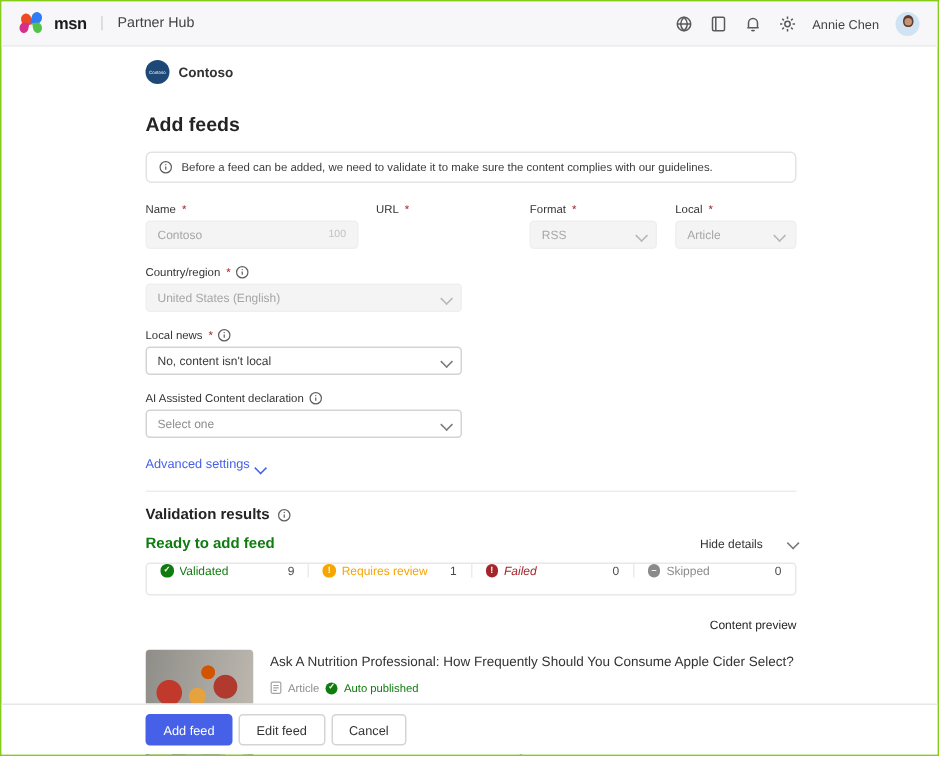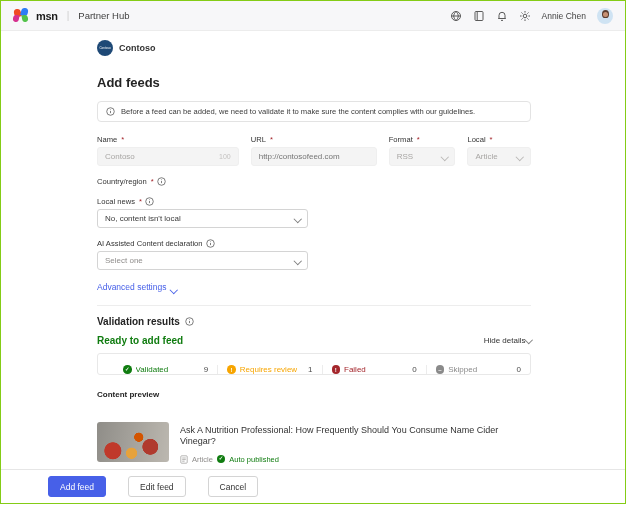--- a/index.html
+++ b/index.html
@@ -53,35 +53,35 @@
   .field-block{margin-top:11px;}
   .placeholder-text{color:#8f8d8b;}
   .adv-link{margin-top:12px;display:flex;align-items:flex-end;gap:5px;width:max-content;cursor:pointer;font-size:8.5px;color:#4760e8;}
   .adv-link .chev{border-color:#4760e8;margin-left:0;margin-top:-2px;}
   .divider{border:none;border-top:1px solid #ededed;margin:13px 0 10px;}
   
   .v-title-row{display:flex;align-items:center;gap:5px;}
   .v-title{font-size:10px;font-weight:700;color:#242424;}
   .v-status-row{display:flex;align-items:center;justify-content:space-between;margin-top:8px;}
   .v-status{font-size:10px;font-weight:700;color:#107c10;}
-  .hide-details{display:flex;align-items:center;gap:0;font-size:8px;color:#333;cursor:pointer;}
+  .hide-details{display:flex;align-items:center;gap:17px;font-size:8px;color:#333;cursor:pointer;}
   .hide-details .chev{margin-left:0;margin-top:-2px;}
-  .stats-bar{display:flex;border:1px solid #e8e8e8;border-radius:3px;height:20px;margin-top:7px;align-items:flex-end;background:#fff;padding-left:16px;}
+  .stats-bar{display:flex;border:1px solid #e8e8e8;border-radius:3px;height:20px;margin-top:7px;align-items:flex-start;background:#fff;}
   .stat{flex:1;display:flex;align-items:center;gap:4px;padding:0 9px;min-width:0;}
   .stat + .stat{border-left:1px solid #ececec;}
   .stat-label{font-size:8px;white-space:nowrap;overflow:hidden;}
   .stat-count{margin-left:auto;font-size:8px;color:#4a4a4a;}
   .ic{width:8.5px;height:8.5px;border-radius:50%;color:#fff;font-size:6px;line-height:1;display:flex;align-items:center;justify-content:center;flex:0 0 auto;font-weight:700;}
   .ic-ok{background:#107c10;}.ic-ok::before{content:"\2713";font-size:5.5px;}
   .ic-warn{background:#f7a500;}.ic-warn::before{content:"!";}
   .ic-err{background:#a4262c;}.ic-err::before{content:"!";}
   .ic-skip{background:#8a8a8a;}.ic-skip::before{content:"\2013";}
-  .t-ok{color:#107c10;}.t-warn{color:#f7a500;}.t-err{color:#a4262c;}.t-skip{color:#8a8a8a;}
-  
-  .cp-title{font-size:8px;font-weight:700;color:#242424;margin:15px 0 15px;}
+  .t-ok{color:#107c10;}.t-warn{color:#f7a500;}.t-err{color:#a4262c;font-style:italic;}.t-skip{color:#8a8a8a;}
+  
+  .cp-title{font-size:8px;font-weight:400;color:#242424;margin:15px 0 4px;text-align:right;}
   .article{display:flex;gap:11px;padding:8px 0;}
   .article + .article{border-top:1px solid #f0f0f0;}
   .thumb{width:72px;height:40px;border-radius:3px;flex:0 0 auto;}
   .thumb-apples{background:
     radial-gradient(circle at 22% 72%, #c0392b 0 13%, transparent 14%),
     radial-gradient(circle at 58% 38%, #d35400 0 9%, transparent 10%),
     radial-gradient(circle at 74% 62%, #b03a2e 0 13%, transparent 14%),
     radial-gradient(circle at 48% 78%, #e6a23c 0 11%, transparent 12%),
     linear-gradient(100deg,#8f8d88,#bcb8b0);}
   .thumb-limes{background:
@@ -90,21 +90,21 @@
     radial-gradient(circle at 14% 22%, #6aa332 0 12%, transparent 13%),
     radial-gradient(circle at 86% 82%, #2f6018 0 13%, transparent 14%),
     linear-gradient(120deg,#1d3a10,#356b1d);}
   .a-body{padding-top:2px;min-width:0;}
   .a-title{font-size:9px;color:#333;margin:1px 0 7px;line-height:1.25;}
   .a-meta{display:flex;align-items:center;gap:4px;font-size:7.5px;color:#8f8d8b;}
   .doc-icon{width:8px;height:9px;color:#a5a3a1;display:inline-flex;flex:0 0 auto;}
   .doc-icon svg{width:8px;height:9px;}
   .see-details{color:#4760e8;cursor:pointer;}
   
-  .footer{position:absolute;left:0;right:0;bottom:0;height:34px;background:#fff;border-top:1px solid #e6e6e6;display:flex;align-items:center;gap:22px;padding-left:47px;box-sizing:border-box;}
+  .footer{position:absolute;left:0;right:0;bottom:0;height:34px;background:#fff;border-top:1px solid #e6e6e6;display:flex;align-items:center;gap:4px;padding-left:96px;box-sizing:border-box;}
   .btn{font-family:"Liberation Sans",sans-serif;font-size:8.5px;height:21px;padding:0 11px;border-radius:3px;border:1px solid #d4d4d4;background:#fff;color:#333;cursor:pointer;}
   .btn-primary{background:#4760e8;border-color:#4760e8;color:#fff;}
 </style>
 </head>
 <body>
 
 <div class="window">
 
   <header class="app-header">
     <div class="hdr-left">
@@ -176,23 +176,20 @@
         <div class="control ctl-disabled">
           <input disabled="" value="Contoso" style="">
           <span class="char-limit">100</span>
         </div>
       </div>
       <div>
         <label class="f-label">
             <span>URL</span>
             <span class="req">*</span>
           </label>
-        <div class="control ctl-disabled">
-          <input disabled="" placeholder="http://contosofeed.com" style="">
-        </div>
       </div>
       <div>
         <label class="f-label">
             <span>Format</span>
             <span class="req">*</span>
           </label>
         <div class="control ctl-disabled">
           <span>RSS</span>
           <span class="chev"></span>
         </div>
@@ -214,20 +211,24 @@
         <span>Country/region</span>
           <span class="req">*</span>
         <span class="info-icon">
           <svg viewBox="0 0 10 10" fill="none" stroke="currentColor" stroke-width="0.9">
               <circle cx="5" cy="5" r="4.2"></circle>
               <path d="M5 4.4v2.4"></path>
               <circle cx="5" cy="3" r="0.5" fill="currentColor" stroke="none"></circle>
             </svg>
         </span>
       </label>
+      <div class="control ctl-disabled">
+        <span>United States (English)</span>
+        <span class="chev"></span>
+      </div>
     </div>
 
     <div class="field-block half">
       <label class="f-label">
         <span>Local news</span>
           <span class="req">*</span>
         <span class="info-icon">
           <svg viewBox="0 0 10 10" fill="none" stroke="currentColor" stroke-width="0.9">
               <circle cx="5" cy="5" r="4.2"></circle>
               <path d="M5 4.4v2.4"></path>
@@ -304,21 +305,21 @@
         <span class="stat-label t-skip">Skipped</span>
         <span class="stat-count">0</span>
       </div>
     </div>
 
     <div class="cp-title">Content preview</div>
 
     <div class="article">
       <div class="thumb thumb-apples"></div>
       <div class="a-body">
-        <div class="a-title">Ask A Nutrition Professional: How Frequently Should You Consume Name Cider Vinegar?</div>
+        <div class="a-title">Ask A Nutrition Professional: How Frequently Should You Consume Apple Cider Select?</div>
         <div class="a-meta">
           <span class="doc-icon">
             <svg viewBox="0 0 8 9" fill="none" stroke="currentColor" stroke-width="0.8">
                 <rect x="0.8" y="0.8" width="6.4" height="7.4" rx="0.8"></rect>
                 <path d="M2.2 3h3.6M2.2 4.6h3.6M2.2 6.2h2.4"></path>
               </svg>
           </span>
           <span>Article</span>
           <span class="ic ic-ok"></span>
           <span class="t-ok">Auto published</span>

